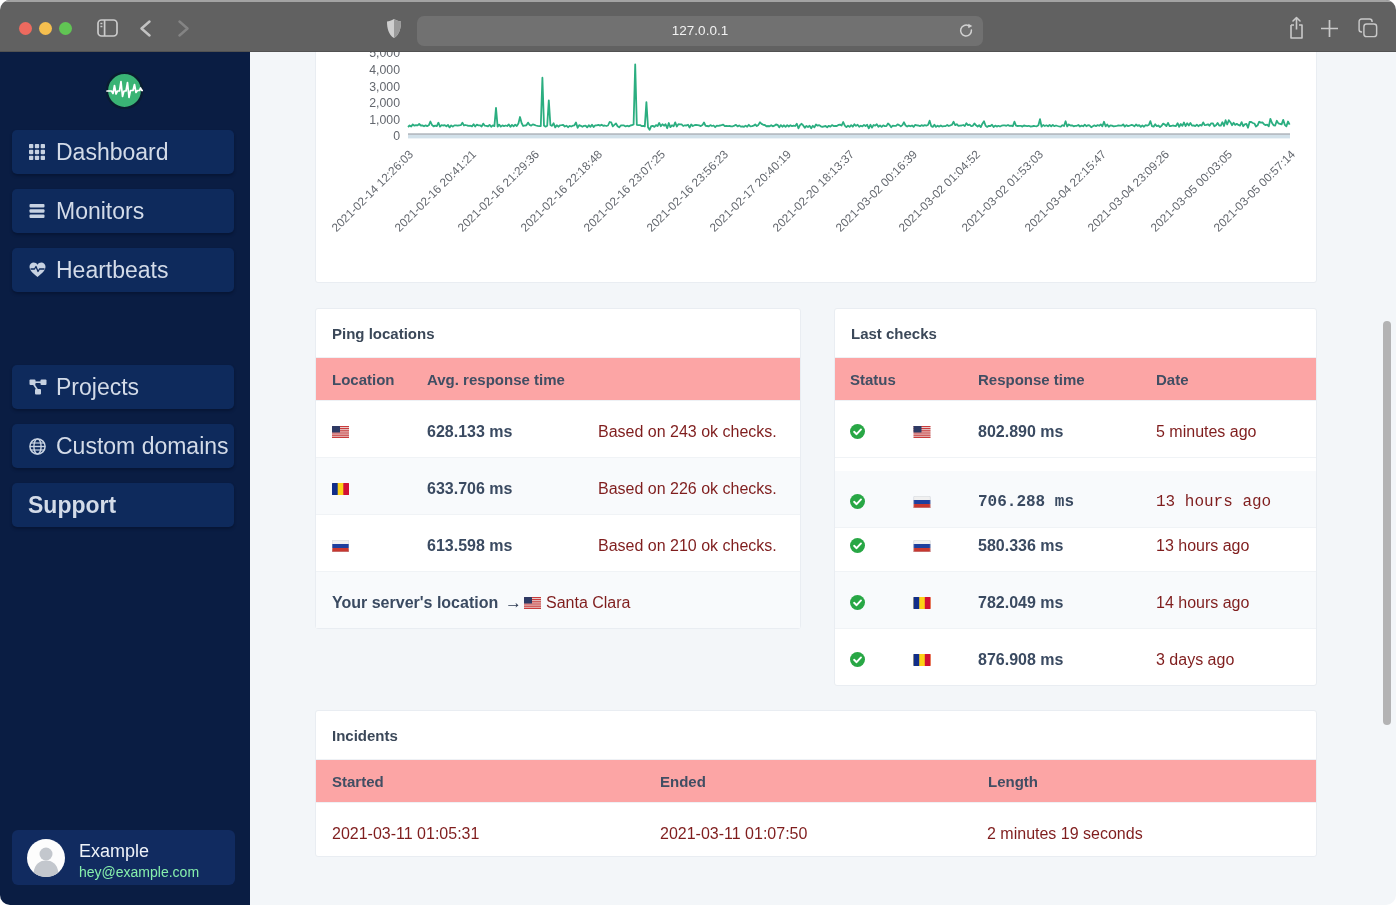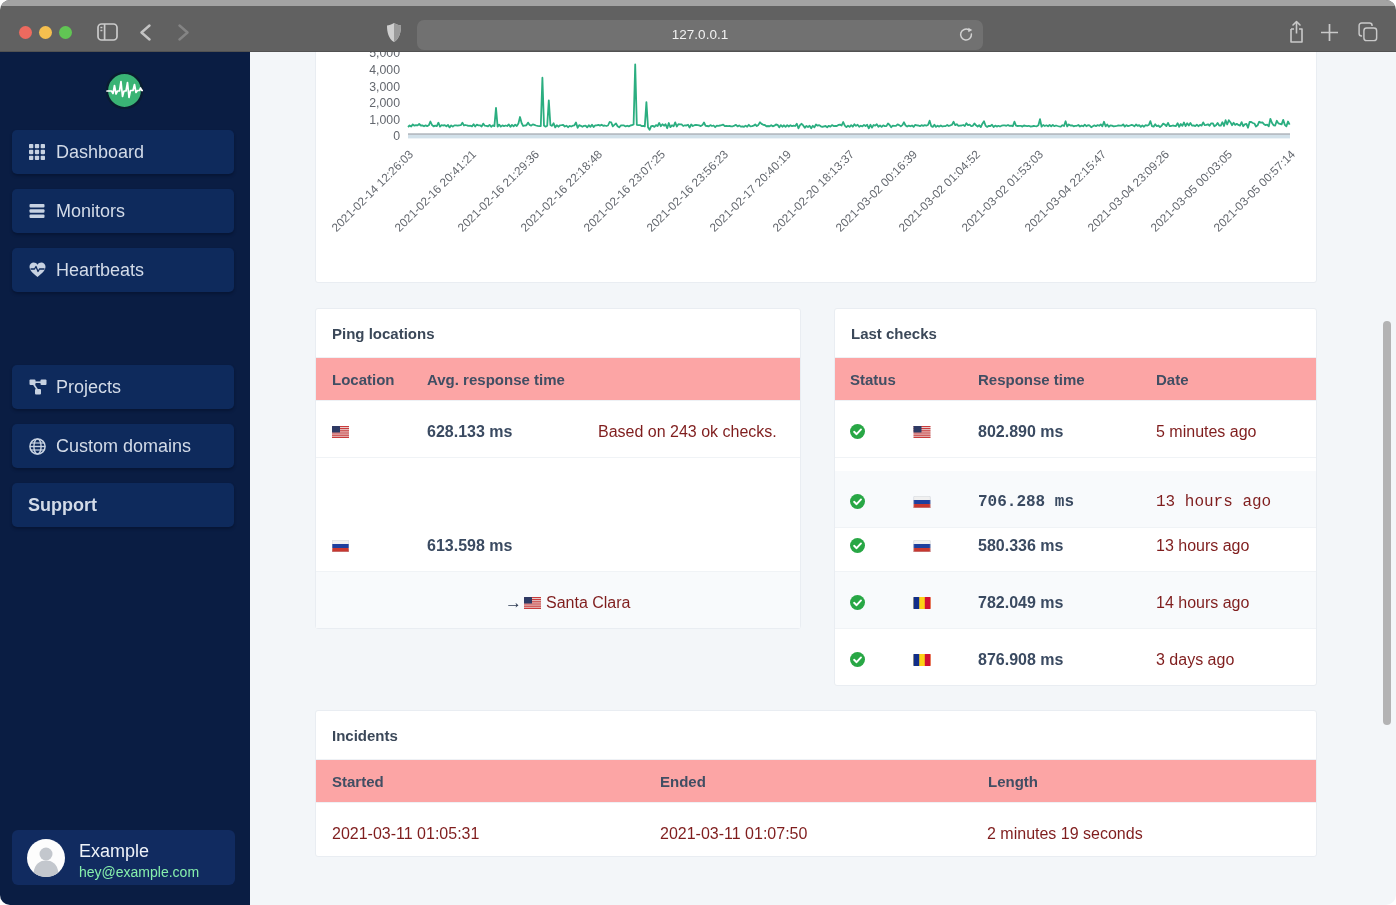--- a/index.html
+++ b/index.html
@@ -1,24 +1,24 @@
 <!DOCTYPE html>
 <html><head>
 <meta charset="utf-8">
 <style>
   * { margin:0; padding:0; box-sizing:border-box; }
   html,body { width:1396px; height:905px; background:#fff; font-family:"Liberation Sans", sans-serif; }
   #win { position:absolute; left:0; top:0; width:1396px; height:905px; border-radius:10px; overflow:hidden; background:#f3f6f9; }
   .abs { position:absolute; }
   
-  #bar { position:absolute; left:0; top:0; width:1396px; height:52px; background:#616161; border-top:6px solid #a3a3a3; border-bottom:1px solid #525252; z-index:50; }
+  #bar { position:absolute; left:0; top:0; width:1396px; height:52px; background:#616161; border-top:2px solid #a3a3a3; border-bottom:1px solid #525252; z-index:50; }
   .tl { position:absolute; top:19.5px; width:13px; height:13px; border-radius:50%; }
   
   #side { position:absolute; left:0; top:52px; width:250px; height:853px; background:#0a1d43; z-index:10; }
-  .navbtn { position:absolute; left:12px; width:222px; height:44px; border-radius:5px; background:#0e2a5c; color:#d3dbe8; font-size:18px; line-height:44px; box-shadow:0 2px 3px rgba(3,10,26,.35); }
+  .navbtn { position:absolute; left:12px; width:222px; height:44px; border-radius:5px; background:#0e2a5c; color:#d3dbe8; font-size:23px; line-height:44px; box-shadow:0 2px 3px rgba(3,10,26,.35); }
   .navbtn .txt { position:absolute; left:44px; }
   .navbtn svg { position:absolute; left:17px; top:14px; }
   
   .card { position:absolute; background:#fff; border:1px solid #e9edf2; border-radius:3px; }
   .ctitle { position:absolute; left:16px; top:0; height:48px; line-height:50px; font-weight:bold; font-size:15px; color:#3b4859; }
   .thead { position:absolute; left:0; width:100%; height:44px; background:#fca5a5; border-top:1px solid #eef1f5; border-bottom:1px solid #eef1f5; }
   .thead span { position:absolute; top:0; line-height:44px; font-weight:bold; font-size:15px; color:#414e63; }
   .row { position:absolute; left:0; width:100%; height:57px; border-bottom:1px solid #f0f3f6; }
   .row.alt { background:#f8fafc; }
   .row span { position:absolute; top:0; line-height:62px; font-size:16px; color:#7f1d1d; }
@@ -73,30 +73,41 @@
             <rect y="5.5" width="17" height="1.1"></rect>
             <rect y="7.4" width="17" height="1.1"></rect>
             <rect y="9.2" width="17" height="1.1"></rect>
             <rect y="10.9" width="17" height="1.1"></rect>
           </g>
           <rect width="8" height="6.6" fill="#2e3a64" rx="0.5"></rect>
         </svg>
       <span class="ms" style="left:111px;">628.133 ms</span>
       <span style="left:282px;">Based on 243 ok checks.</span>
     </div>
+    <div class="row alt" style="top:149px;">
+      <svg class="flag" style="left:16px;" width="17" height="12" viewBox="0 0 17 12">
+          <rect width="17" height="12" fill="#fcd117" rx="1"></rect>
+          <rect width="5.7" height="12" fill="#112d89" rx="0.5"></rect>
+          <rect x="11.3" width="5.7" height="12" fill="#d21034" rx="0.5"></rect>
+        </svg>
+      <span class="ms" style="left:111px;">633.706 ms</span>
+      <span style="left:282px;">Based on 226 ok checks.</span>
+    </div>
     <div class="row" style="top:206px;">
       <svg class="flag" style="left:16px;" width="17" height="12" viewBox="0 0 17 12">
           <rect width="17" height="12" fill="#f0f0f0" rx="1"></rect>
           <rect y="4" width="17" height="4" fill="#1d3f9e"></rect>
           <rect y="8" width="17" height="4" fill="#c7372f" rx="0.5"></rect>
           <rect x="0.2" y="0.2" width="16.6" height="11.6" fill="none" stroke="#c9ced6" stroke-width="0.5" rx="1"></rect>
         </svg>
       <span class="ms" style="left:111px;">613.598 ms</span>
+      <span style="left:282px;">Based on 210 ok checks.</span>
     </div>
     <div class="row alt" style="top:263px; height:56px; border-bottom:none;">
+      <span class="ms" style="left:16px;">Your server's location</span>
       <span style="left:189px; font-weight:bold; font-size:17px; color:#2c3a52;">→</span>
       <svg class="flag" style="left:208px;" width="17" height="12" viewBox="0 0 17 12">
           <rect width="17" height="12" fill="#eee" rx="1"></rect>
           <g fill="#c93b3b">
             <rect y="0" width="17" height="1.1"></rect>
             <rect y="1.9" width="17" height="1.1"></rect>
             <rect y="3.7" width="17" height="1.1"></rect>
             <rect y="5.5" width="17" height="1.1"></rect>
             <rect y="7.4" width="17" height="1.1"></rect>
             <rect y="9.2" width="17" height="1.1"></rect>

